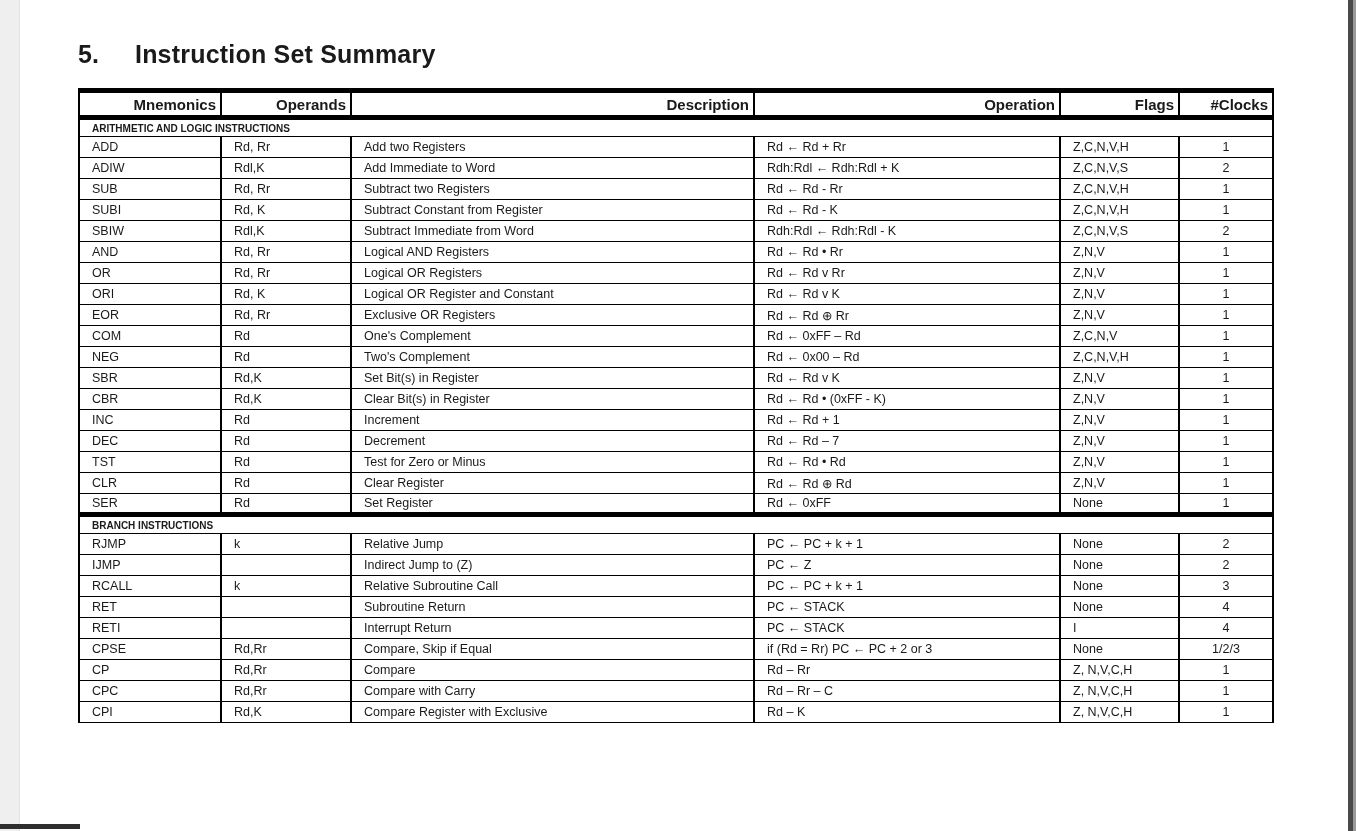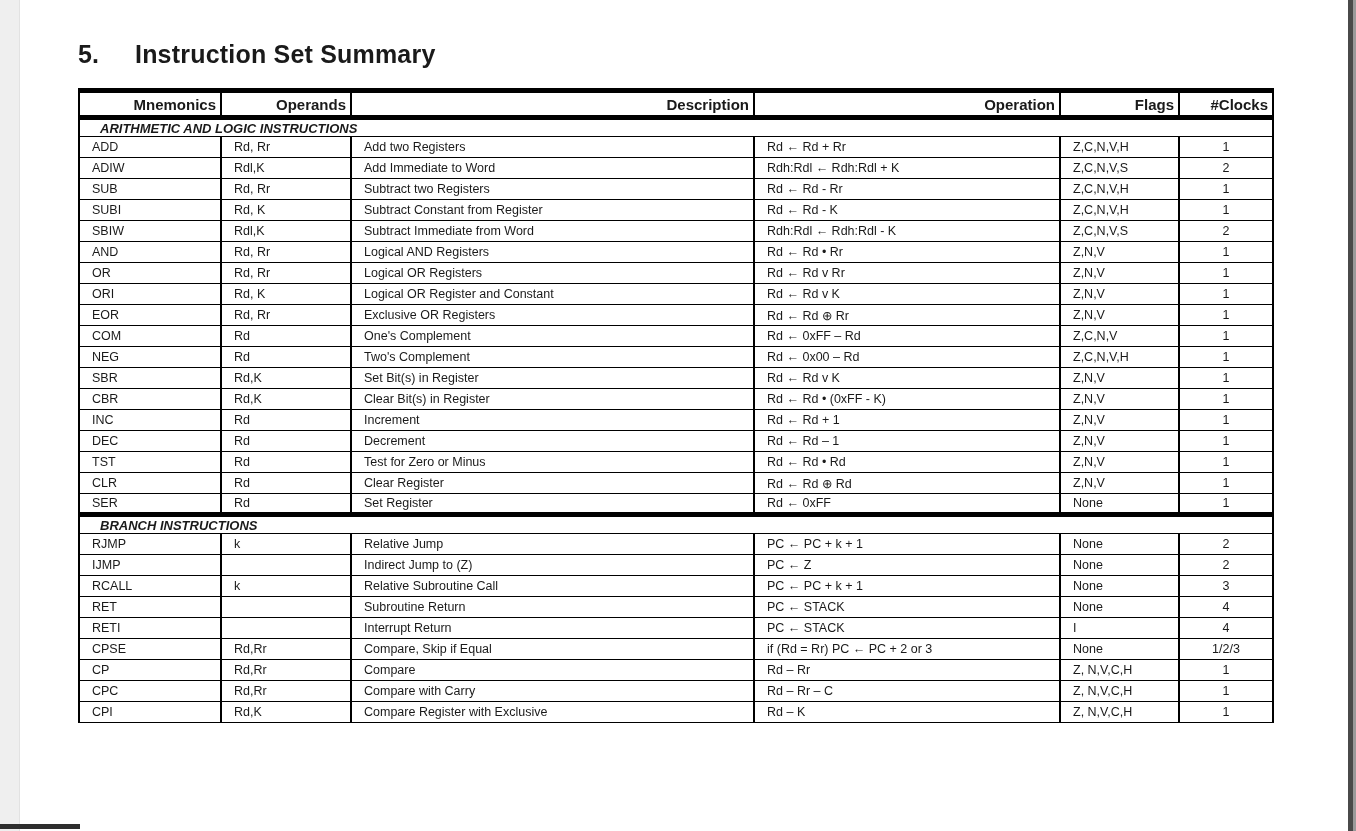--- a/index.html
+++ b/index.html
@@ -57,24 +57,23 @@
   table.instr-table thead th {
     border-top: 5px solid #000;
     border-bottom: 5px solid #000;
     height: 27px;
     font-size: 15px; font-weight: bold;
     text-align: right;
     padding: 0 4px;
   }
   tr.section-row td {
     height: 19px;
-    font-size: 13px; font-weight: bold;
-    padding: 0 0 0 20px;
+    font-size: 10px; font-weight: bold;
+    padding: 0 0 0 12px;
     border-bottom: 1.5px solid #000;
-    font-style: italic;
   }
   tr.section-row.thick-top td { border-top: 5px solid #000; }
   tr.data-row td {
     height: 21px;
     font-size: 12.5px;
     padding: 0 0 0 12px;
     border-bottom: 1.5px solid #000;
   }
   tr.data-row td.col-5 { text-align: center; padding: 0 2px; }
 </style>
@@ -224,21 +223,21 @@
           <td class="col-1">Rd</td>
           <td class="col-2">Increment</td>
           <td class="col-3">Rd ← Rd + 1</td>
           <td class="col-4">Z,N,V</td>
           <td class="col-5">1</td>
         </tr>
         <tr class="data-row">
           <td class="col-0">DEC</td>
           <td class="col-1">Rd</td>
           <td class="col-2">Decrement</td>
-          <td class="col-3">Rd ← Rd – 1</td>
+          <td class="col-3">Rd ← Rd – 7</td>
           <td class="col-4">Z,N,V</td>
           <td class="col-5">1</td>
         </tr>
         <tr class="data-row">
           <td class="col-0">TST</td>
           <td class="col-1">Rd</td>
           <td class="col-2">Test for Zero or Minus</td>
           <td class="col-3">Rd ← Rd • Rd</td>
           <td class="col-4">Z,N,V</td>
           <td class="col-5">1</td>

